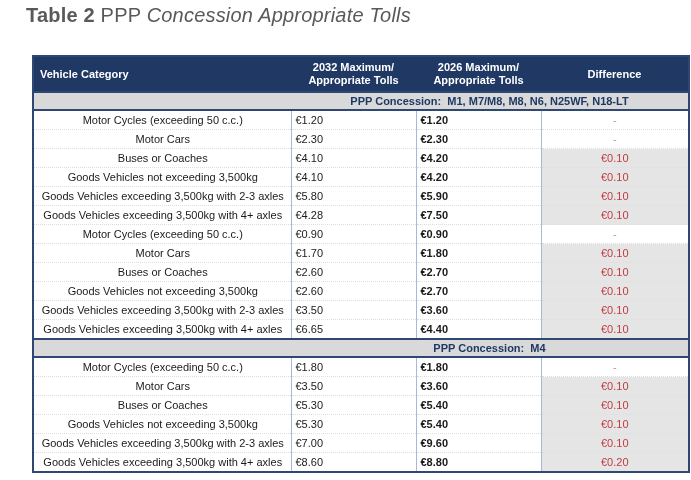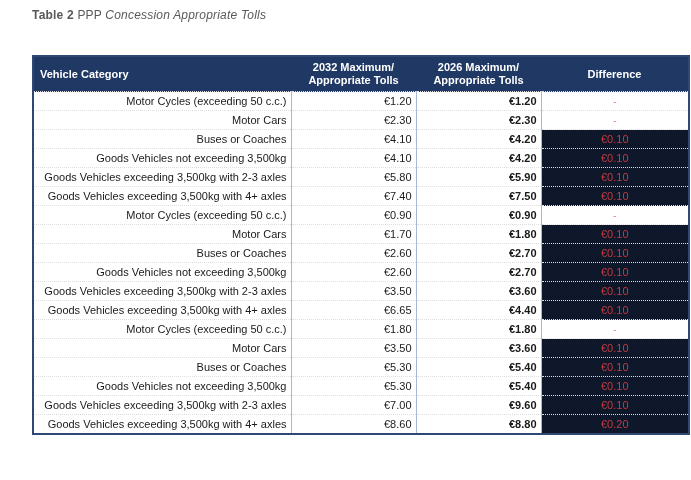--- a/index.html
+++ b/index.html
@@ -5,22 +5,22 @@
   html,body{margin:0;padding:0;}
   body{
     width:691px;height:480px;
     background:#ffffff;
     font-family:"Liberation Sans",sans-serif;
     position:relative;
     overflow:hidden;
   }
   .page{position:absolute;left:0;top:0;width:691px;height:480px;}
   .title{
-    position:absolute;left:32px;top:4px;margin:0;
-    font-size:12px;line-height:22px;font-weight:normal;
+    position:absolute;left:26px;top:4px;margin:0;
+    font-size:20px;line-height:22px;font-weight:normal;
     color:#595959;letter-spacing:0.2px;white-space:nowrap;
   }
   .title .t-bold{font-weight:bold;}
   .title .t-italic{font-style:italic;}
   table.tolls{
     position:absolute;left:32px;top:55px;
     width:656px;
     border-collapse:collapse;
     table-layout:fixed;
     border:2px solid #2F4873;
@@ -47,25 +47,25 @@
   }
   td.band.label{
     color:#1F3864;font-weight:bold;text-align:center;
     white-space:pre;font-size:11px;
   }
   tbody td.cat,tbody td.val,tbody td.diff{
     height:18px;padding:0 4px;vertical-align:middle;
     border-top:1px dotted #dedede;
     background:#ffffff;
   }
-  tbody td.cat{text-align:right;padding-left:5px;}
-  tbody td.val{text-align:right;border-left:1px solid #A8B8D8;}
+  tbody td.cat{text-align:center;padding-left:5px;}
+  tbody td.val{text-align:left;border-left:1px solid #A8B8D8;}
   tbody td.val.bold{font-weight:bold;}
   tbody td.diff{text-align:center;border-left:1px solid #A8B8D8;}
-  tbody td.diff.increase{background:#0f172a;color:#C23B40;}
+  tbody td.diff.increase{background:#e5e5e5;color:#C23B40;}
   tbody td.diff.nochange{background:#ffffff;color:#D98A8E;}
 </style>
 </head>
 <body>
 
 <div class="page">
 
   <h2 class="title"><span class="t-bold">Table 2</span> <span class="t-plain">PPP</span> <span class="t-italic">Concession Appropriate Tolls</span></h2>
 
   <table class="tolls">
@@ -78,20 +78,24 @@
     <thead>
       <tr>
         <th class="h-cat">Vehicle Category</th>
         <th class="h-val"><span>2032 Maximum/</span><br><span>Appropriate Tolls</span></th>
         <th class="h-val"><span>2026 Maximum/</span><br><span>Appropriate Tolls</span></th>
         <th class="h-diff">Difference</th>
       </tr>
     </thead>
     <tbody>
         <tr>
+          <td class="band spacer"></td>
+          <td class="band label" colspan="3">PPP Concession:  M1, M7/M8, M8, N6, N25WF, N18-LT</td>
+        </tr>
+        <tr>
           <td class="cat">Motor Cycles (exceeding 50 c.c.)</td>
           <td class="val">€1.20</td>
           <td class="val bold">€1.20</td>
           <td class="diff nochange">-</td>
         </tr>
         <tr>
           <td class="cat">Motor Cars</td>
           <td class="val">€2.30</td>
           <td class="val bold">€2.30</td>
           <td class="diff nochange">-</td>
@@ -109,21 +113,21 @@
           <td class="diff increase">€0.10</td>
         </tr>
         <tr>
           <td class="cat">Goods Vehicles exceeding 3,500kg with 2-3 axles</td>
           <td class="val">€5.80</td>
           <td class="val bold">€5.90</td>
           <td class="diff increase">€0.10</td>
         </tr>
         <tr>
           <td class="cat">Goods Vehicles exceeding 3,500kg with 4+ axles</td>
-          <td class="val">€7.40</td>
+          <td class="val">€4.28</td>
           <td class="val bold">€7.50</td>
           <td class="diff increase">€0.10</td>
         </tr>
         <tr>
           <td class="cat">Motor Cycles (exceeding 50 c.c.)</td>
           <td class="val">€0.90</td>
           <td class="val bold">€0.90</td>
           <td class="diff nochange">-</td>
         </tr>
         <tr>
@@ -148,20 +152,24 @@
           <td class="cat">Goods Vehicles exceeding 3,500kg with 2-3 axles</td>
           <td class="val">€3.50</td>
           <td class="val bold">€3.60</td>
           <td class="diff increase">€0.10</td>
         </tr>
         <tr>
           <td class="cat">Goods Vehicles exceeding 3,500kg with 4+ axles</td>
           <td class="val">€6.65</td>
           <td class="val bold">€4.40</td>
           <td class="diff increase">€0.10</td>
+        </tr>
+        <tr>
+          <td class="band spacer"></td>
+          <td class="band label" colspan="3">PPP Concession:  M4</td>
         </tr>
         <tr>
           <td class="cat">Motor Cycles (exceeding 50 c.c.)</td>
           <td class="val">€1.80</td>
           <td class="val bold">€1.80</td>
           <td class="diff nochange">-</td>
         </tr>
         <tr>
           <td class="cat">Motor Cars</td>
           <td class="val">€3.50</td>

